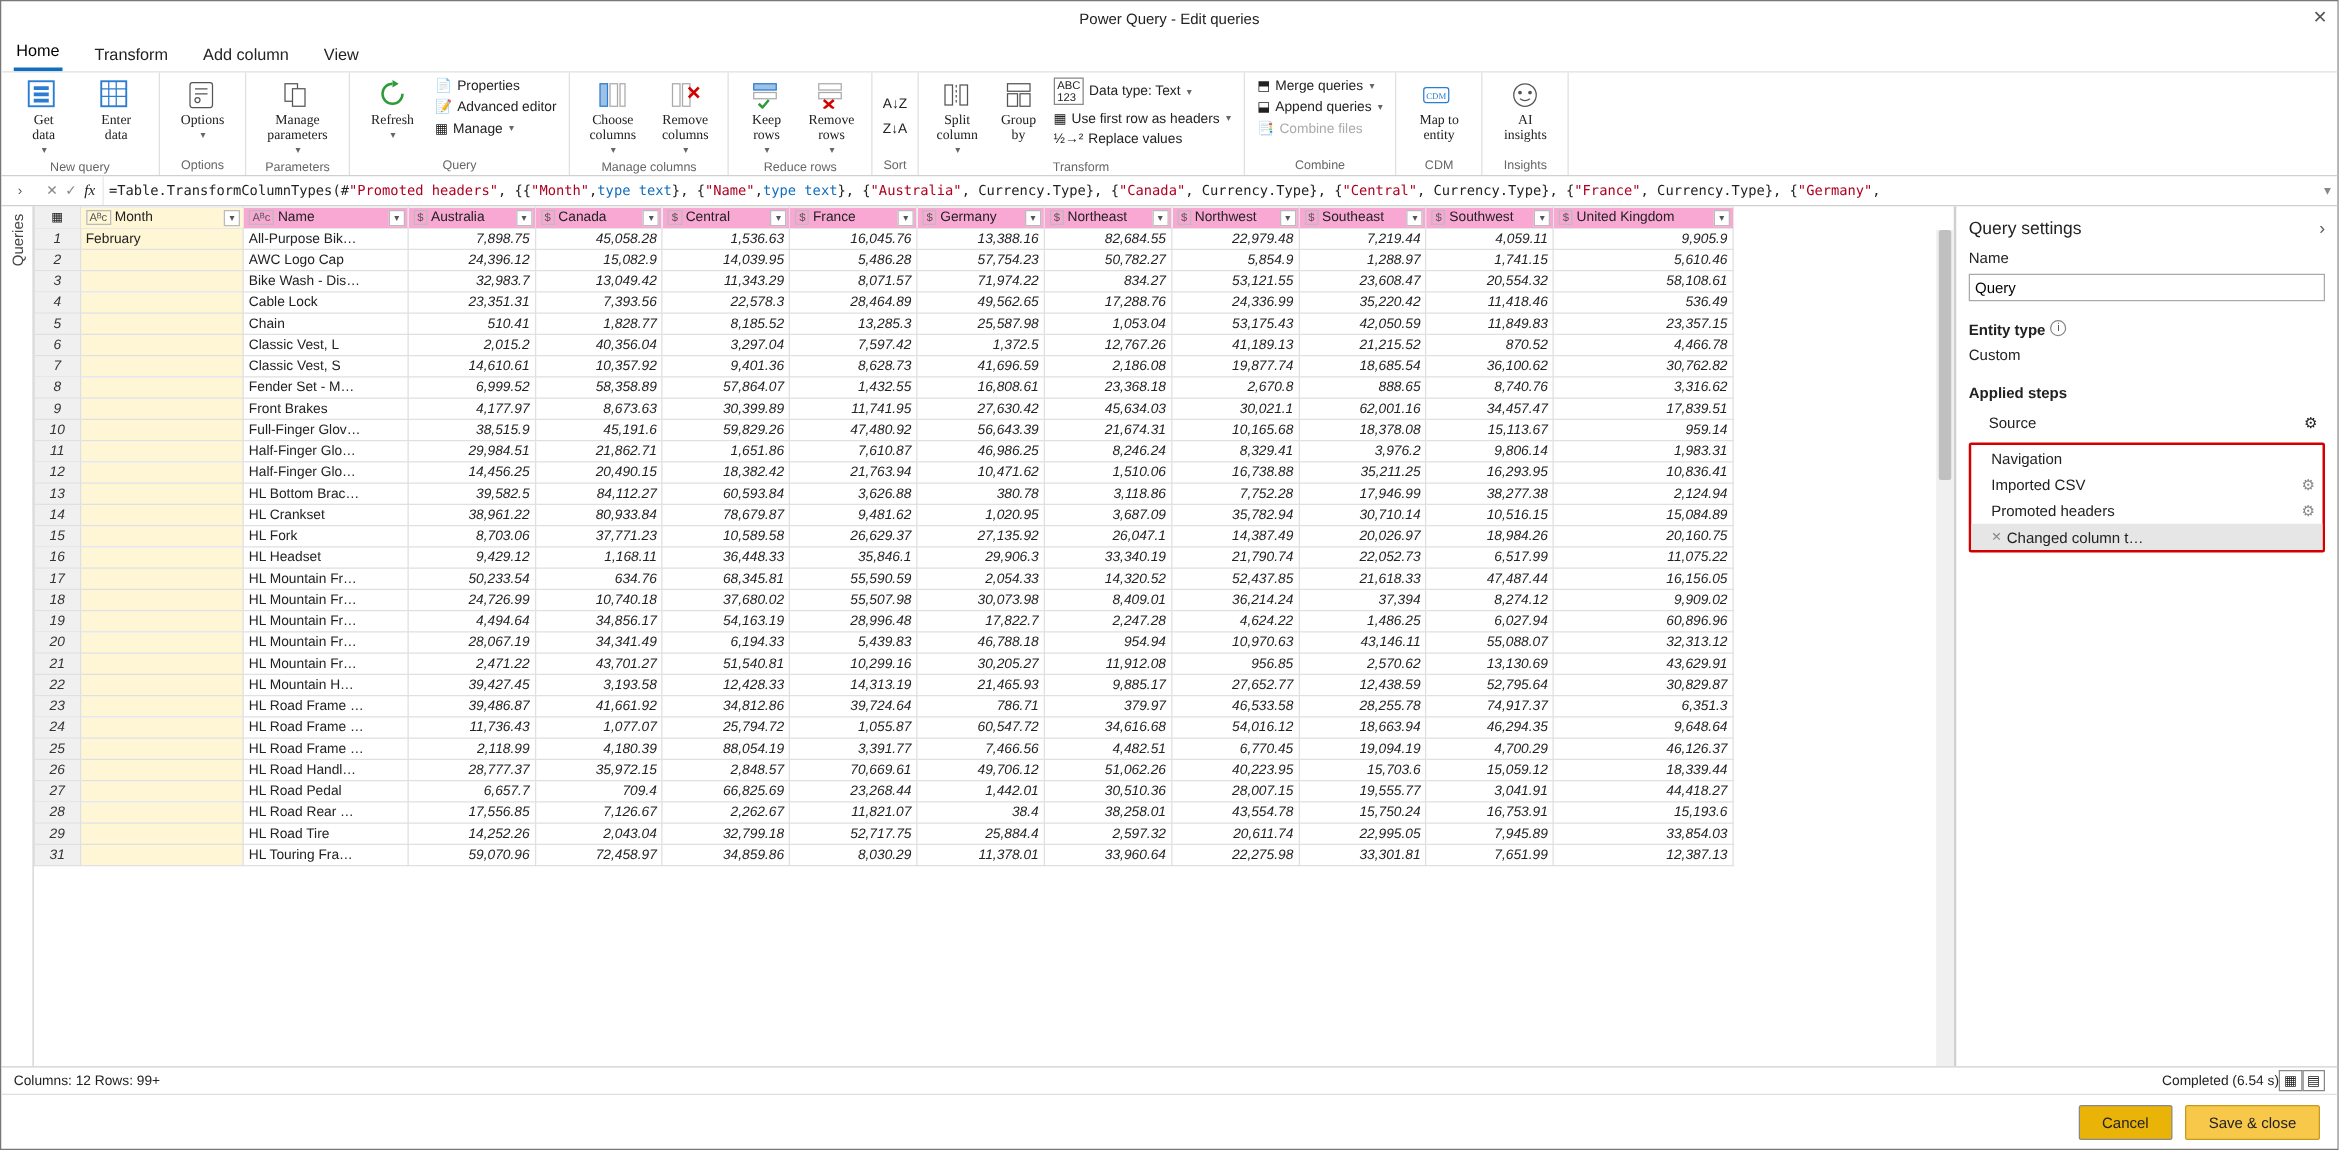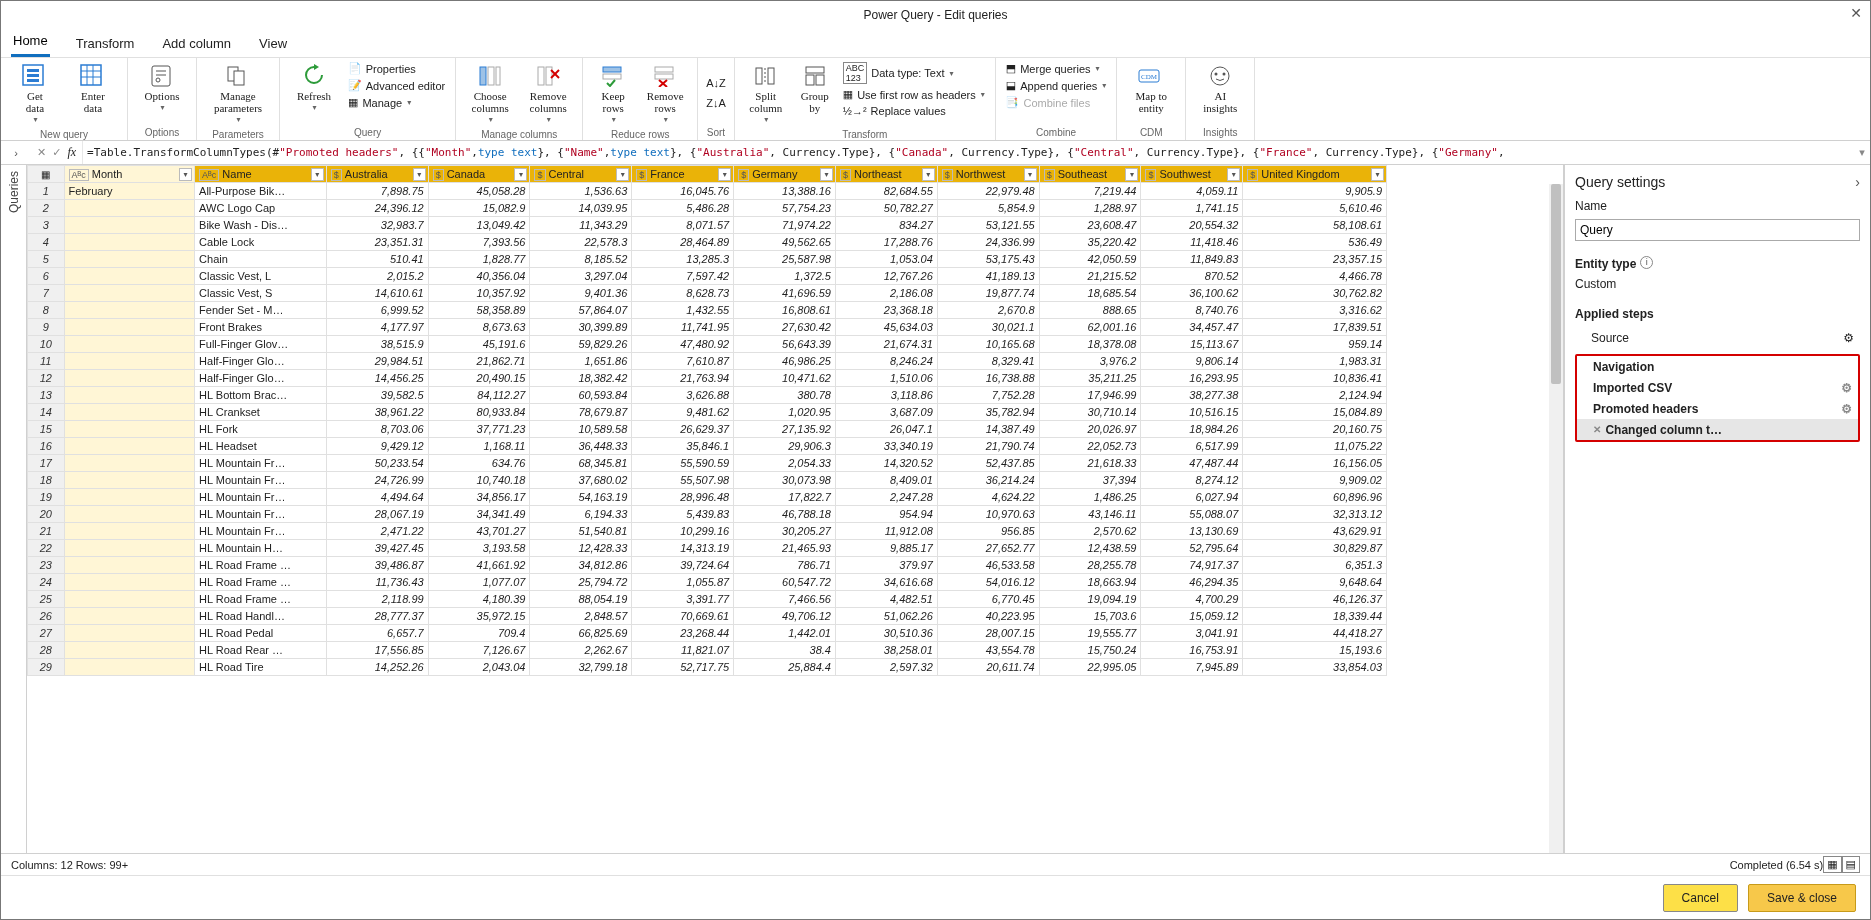--- a/index.html
+++ b/index.html
@@ -35,41 +35,41 @@
   .formula-input { flex: 1; font-family: Consolas, monospace; font-size: 11px; display: flex; align-items: center; padding-left: 4px; overflow: hidden; white-space: nowrap; }
   .formula-input .kw { font-style: italic; }
   .formula-input .str { color: #b00020; }
   .formula-input .typ { color: #106ebe; }
   .body { flex: 1; display: flex; overflow: hidden; }
   .grid-wrap { flex: 1; display: flex; overflow: hidden; border-right: 1px solid #d0d0d0; }
   .left-queries { width: 26px; display: flex; flex-direction: column; align-items: center; border-right: 1px solid #d0d0d0; padding-top: 6px; }
   .grid { flex: 1; overflow: auto; position: relative; }
   table.data { border-collapse: collapse; width: 1360px; font-size: 11px; }
   table.data th, table.data td { border: 1px solid #e0e0e0; padding: 1px 4px; height: 17px; white-space: nowrap; overflow: hidden; text-overflow: ellipsis; }
-  table.data th { background: #eab308; text-align: left; font-weight: normal; position: relative; }
+  table.data th { background: #f9a8d4; text-align: left; font-weight: normal; position: relative; }
   table.data th .type-ic { color: #555; font-size: 9px; margin-right: 3px; border: 1px solid #bbb; padding: 0 2px; }
   table.data th .drop { position: absolute; right: 2px; top: 2px; width: 13px; height: 13px; border: 1px solid #bbb; display:flex; align-items:center; justify-content:center; font-size:8px; color:#555; cursor:pointer; background:#fff;}
   table.data td.num { text-align: right; font-style: italic; }
   table.data td.row-num { background: #f0f0f0; text-align: center; font-style: italic; color: #333; width: 28px; }
   table.data th.row-num-h { width:28px; background:#f0f0f0; text-align:center;}
   table.data td.month { width: 100px; background: #fff6d6; }
   table.data td.name { width: 100px; }
   .sel-col { background: #fff6d6 !important; }
   .settings { width: 306px; display: flex; flex-direction: column; border-left: 1px solid #d0d0d0; }
   .settings-head { display:flex; align-items:center; justify-content: space-between; padding: 6px 10px 2px 10px; font-size: 14px; height: 30px;}
   .settings-body { padding: 4px 10px; display: flex; flex-direction: column; gap: 6px; font-size: 12px; }
   .settings-body input { font-size: 12px; padding: 3px 4px; border: 1px solid #aaa; width: 100%; }
-  .steps { border: 2px solid #d40000; border-radius: 2px; padding: 0; font-weight: bold; }
+  .steps { border: 2px solid #d40000; border-radius: 2px; padding: 0; }
   .step { display:flex; align-items:center; justify-content: space-between; padding: 2px 6px 2px 16px; font-size: 12px; cursor: pointer; height: 21px; }
   .step.selected { background: #e6e6e6; }
   .step .gear { color:#888; font-size: 12px; }
   .step-source-row { display:flex; align-items:center; justify-content: space-between; padding: 2px 6px 2px 16px; font-size: 12px; height: 21px;}
   .statusbar { height: 22px; border-top: 1px solid #d0d0d0; display: flex; align-items: center; padding: 0 10px; font-size: 11px; justify-content: space-between; }
   .footer { height: 44px; display: flex; justify-content: flex-end; align-items: center; gap: 10px; padding: 0 14px; border-top: 1px solid #e0e0e0;}
-  .btn { padding: 6px 18px; font-size: 12px; border: 1px solid #888; cursor: pointer; background: #fde047; border-radius: 2px;}
+  .btn { padding: 6px 18px; font-size: 12px; border: 1px solid #888; cursor: pointer; background: #eab308; border-radius: 2px;}
   .btn.primary { background: #f7c84a; border-color: #c79a1a; }
   svg { display: block; }
   .vscroll { position: absolute; right: 0; top: 19px; bottom: 0; width: 14px; background: #f0f0f0; }
   .vscroll .thumb { position: absolute; left:2px; right:2px; top:0; height: 200px; background:#c0c0c0; border-radius: 2px;}
   .sec-title { font-size: 12px; color: #222; font-weight: 600; margin-top: 4px;}
 </style>
 </head>
 <body>
 
 <div class="window">
@@ -850,20 +850,35 @@
                 <td class="num">2,043.04</td>
                 <td class="num">32,799.18</td>
                 <td class="num">52,717.75</td>
                 <td class="num">25,884.4</td>
                 <td class="num">2,597.32</td>
                 <td class="num">20,611.74</td>
                 <td class="num">22,995.05</td>
                 <td class="num">7,945.89</td>
                 <td class="num">33,854.03</td>
               </tr>
+              <tr>
+                <td class="row-num">31</td>
+                <td class="month"></td>
+                <td class="name">HL Touring Fra…</td>
+                <td class="num">59,070.96</td>
+                <td class="num">72,458.97</td>
+                <td class="num">34,859.86</td>
+                <td class="num">8,030.29</td>
+                <td class="num">11,378.01</td>
+                <td class="num">33,960.64</td>
+                <td class="num">22,275.98</td>
+                <td class="num">33,301.81</td>
+                <td class="num">7,651.99</td>
+                <td class="num">12,387.13</td>
+              </tr>
             </tbody>
         </table>
         <div class="vscroll">
             <div class="thumb"></div>
           </div>
       </div>
     </div>
 
     <div class="settings">
       <div class="settings-head">

